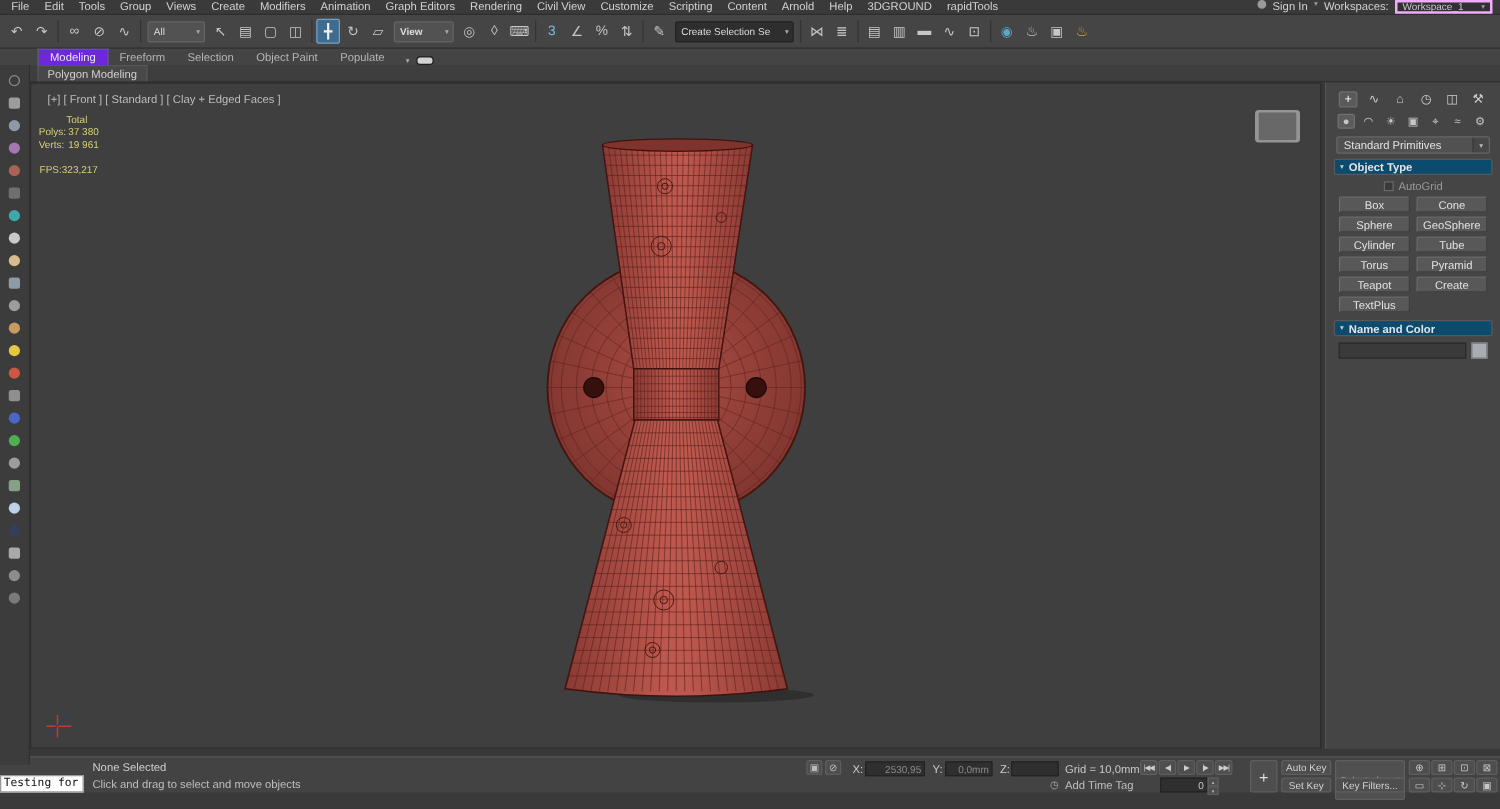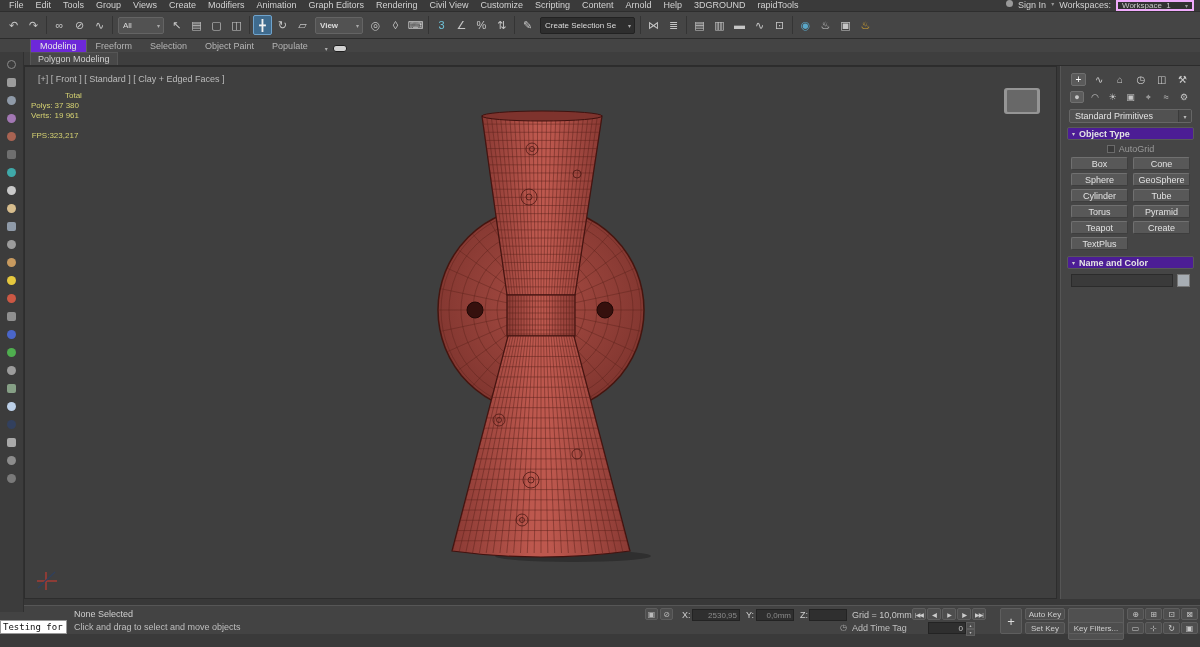--- a/index.html
+++ b/index.html
@@ -46,38 +46,38 @@
   .leftstrip{position:absolute;left:0;top:52px;width:24px;height:560px;background:#3c3c3c;border-right:1px solid #303030;display:flex;flex-direction:column;align-items:center;padding-top:5px;gap:4px;z-index:6}
   .ls-icon{width:14px;height:14px;display:flex;align-items:center;justify-content:center;flex:none}
   .ls-dot{display:block;width:9px;height:9px;border-radius:50%}
 
   
   .main{display:flex;height:533px}
   .viewport{position:relative;margin-left:24px;width:1033px;height:533px;background:#3f3f3f;border:1px solid #2d2d2d;overflow:hidden}
   .viewport svg{position:absolute;left:0;top:0}
   .vp-label{position:absolute;left:13px;top:7px;font-size:9px;color:#bcbcbc;z-index:2;white-space:nowrap}
   .vp-stats{position:absolute;left:6px;top:24px;width:48px;font-size:8px;line-height:10px;color:#d5d172;z-index:2}
-  .vs-total{margin-left:34px}
+  .vs-total{margin-left:22px}
   .vs-row{display:flex;justify-content:space-between}
   .vs-fps{display:flex;justify-content:center;margin-top:10px}
   .vp-widget{position:absolute;right:16px;top:21px;width:36px;height:26px;background:#a5a5a5;border-radius:3px;padding:2px 3px;z-index:2;opacity:.85}
   .vp-widget i{display:block;width:100%;height:100%;background:#707070;border-radius:1px}
   .vp-gap{width:3px;background:#383838}
 
   
   .cmdpanel{width:140px;background:#454545;border-left:1px solid #555;font-size:9px}
   .cp-tabs{display:flex;justify-content:space-between;align-items:center;padding:7px 10px 2px;color:#ccc}
   .cp-tab{width:15px;height:13px;display:flex;align-items:center;justify-content:center;font-size:10px}
   .cp-tab.active{background:#5a5a5a;border:1px solid #6e6e6e;border-radius:2px;color:#fff}
   .cp-cats{display:flex;justify-content:space-between;align-items:center;padding:3px 9px;color:#c6c6c6}
   .cp-cat{width:14px;height:12px;display:flex;align-items:center;justify-content:center;font-size:9px}
   .cp-cat.active{background:#5c5c5c;border:1px solid #707070;border-radius:2px}
   .cp-dropdown{margin:3px 8px 2px;height:14px;background:#515151;border:1px solid #666;border-radius:2px;display:flex;align-items:center;color:#e2e2e2;padding-left:5px;overflow:hidden}
   .cp-dd-arrow{margin-left:auto;width:13px;height:100%;background:#474747;border-left:1px solid #3a3a3a;display:flex;align-items:center;justify-content:center;font-size:6px;color:#bbb}
-  .cp-rollout{margin:4px 6px 2px;height:13px;background:#4c1d95;border:1px solid #585858;border-radius:2px;display:flex;align-items:center;gap:4px;font-weight:bold;color:#e4e4e4;padding-left:4px}
+  .cp-rollout{margin:4px 6px 2px;height:13px;background:#0c4a6e;border:1px solid #585858;border-radius:2px;display:flex;align-items:center;gap:4px;font-weight:bold;color:#e4e4e4;padding-left:4px}
   .cp-rollout .tri{font-size:6px;color:#ccc;font-weight:normal}
   .cp-autogrid{display:flex;align-items:center;justify-content:center;gap:4px;height:13px;color:#999}
   .cp-check{width:8px;height:8px;background:#3a3a3a;border:1px solid #6a6a6a}
   .cp-grid{display:grid;grid-template-columns:1fr 1fr;gap:3px 5px;padding:2px 10px}
   .cp-btn{height:13px;background:#585858;border:1px solid;border-color:#707070 #3e3e3e #3e3e3e #707070;border-radius:2px;display:flex;align-items:center;justify-content:center;color:#e2e2e2;white-space:nowrap;overflow:hidden}
   .cp-namerow{display:flex;gap:4px;padding:3px 10px;align-items:center}
   .cp-namefield{flex:1;height:13px;background:#3a3a3a;border:1px solid #2b2b2b}
   .cp-swatch{width:13px;height:13px;background:#a7adb3;border:1px solid #777}
 
   .bottomgap{height:6px;background:#383838}

